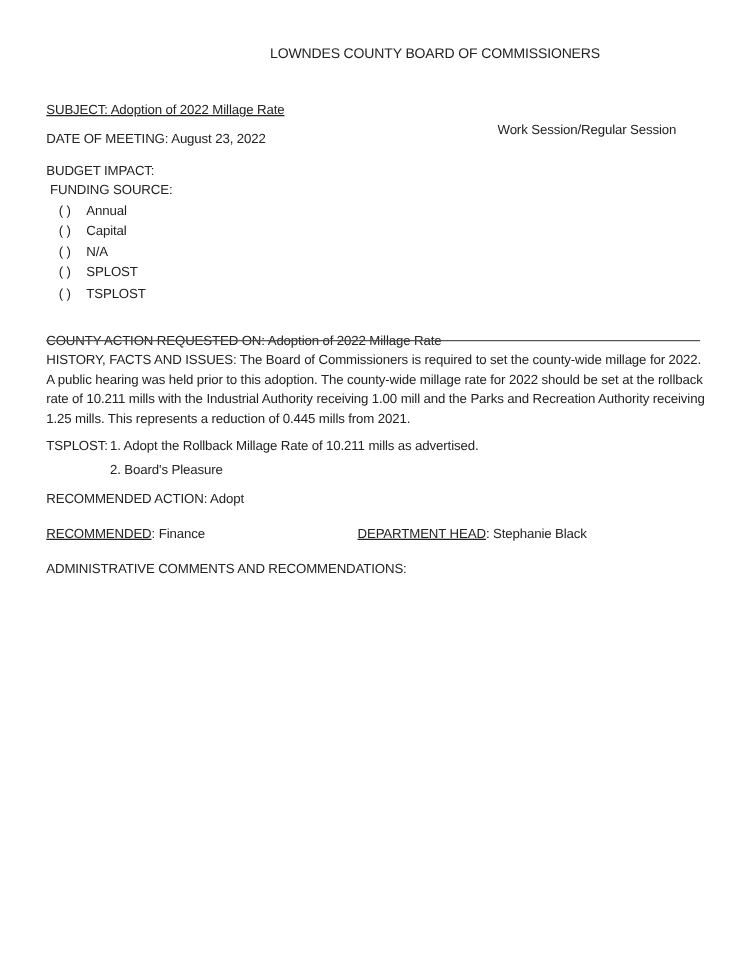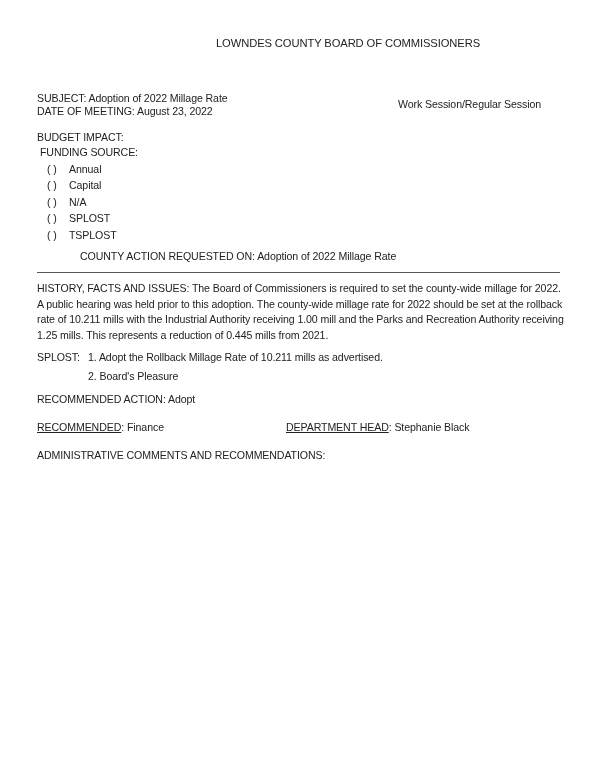--- a/index.html
+++ b/index.html
@@ -42,21 +42,21 @@
     }
     .fund-item .paren { display: inline-block; width: 22px; }
   </style>
 </head>
 <body>
 
 <div class="page">
 
   <div class="abs center title-line" style="top:37px;padding-left:48px;">LOWNDES COUNTY BOARD OF COMMISSIONERS</div>
 
-  <div class="abs" style="left:37px; top:92px;">
+  <div class="abs" style="left:37px; top:82px;text-decoration:underline;">
     <span>SUBJECT:</span>
     <span>Adoption of 2022 Millage Rate</span>
   </div>
 
   <div class="abs" style="left:37px; top:105px;">
     <span>DATE OF MEETING:</span>
     <span>August 23, 2022</span>
   </div>
   <div class="abs" style="left:398px; top:98px;">Work Session/Regular Session</div>
 
@@ -72,32 +72,32 @@
   <div class="abs fund-item" style="left:47px; top:196px;">
     <span class="paren">( )</span><span>N/A</span>
   </div>
   <div class="abs fund-item" style="left:47px; top:212px;">
     <span class="paren">( )</span><span>SPLOST</span>
   </div>
   <div class="abs fund-item" style="left:47px; top:229px;">
     <span class="paren">( )</span><span>TSPLOST</span>
   </div>
 
-  <div class="abs" style="left:37px; top:250px;margin-left:43px;">
+  <div class="abs" style="left:37px; top:267px;">
     <span>COUNTY ACTION REQUESTED ON:</span>
     <span>Adoption of 2022 Millage Rate</span>
   </div>
   <div class="rule" style="top:272px;"></div>
 
   <div class="para" style="top:281px;">
     <span>HISTORY, FACTS AND ISSUES:</span>
     <span>The Board of Commissioners is required to set the county-wide millage for 2022.  A public hearing was held prior to this adoption.  The county-wide millage rate for 2022 should be set at the rollback rate of 10.211 mills with the Industrial Authority receiving 1.00 mill and the Parks and Recreation Authority receiving 1.25 mills.  This represents a reduction of 0.445 mills from 2021.</span>
   </div>
 
-  <div class="abs" style="left:37px; top:351px;">SPLOST:</div>
+  <div class="abs" style="left:37px; top:351px;">TSPLOST:</div>
   <div class="abs" style="left:88px; top:351px;">1.  Adopt the Rollback Millage Rate of 10.211 mills as advertised.</div>
   <div class="abs" style="left:88px; top:370px;">2.  Board's Pleasure</div>
 
   <div class="abs" style="left:37px; top:393px;">
     <span>RECOMMENDED ACTION:</span>
     <span>Adopt</span>
   </div>
 
   <div class="abs" style="left:37px; top:421px;">
     <span class="u">RECOMMENDED</span><span>: Finance</span>

